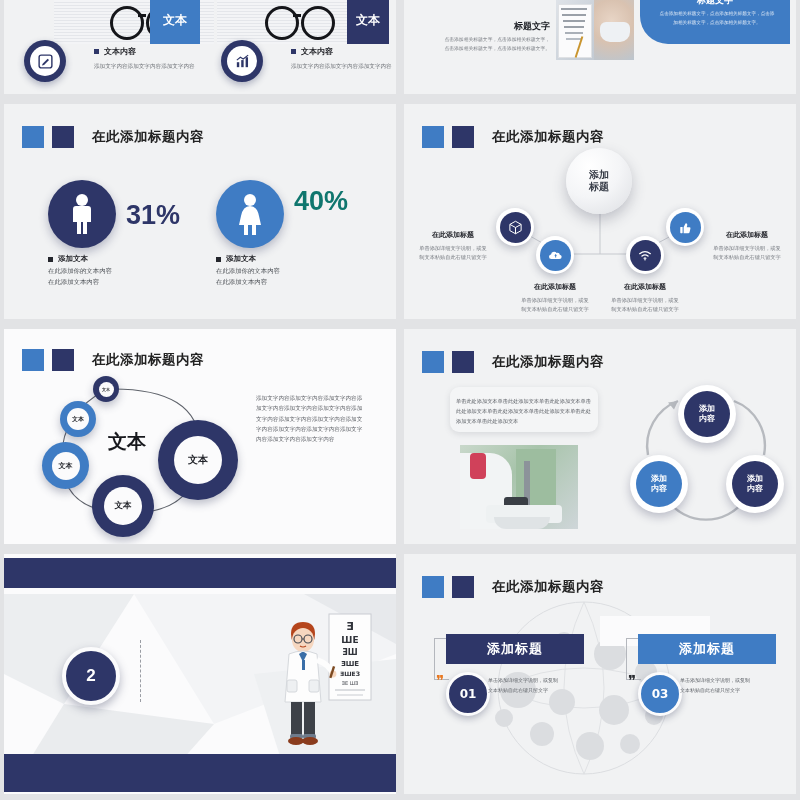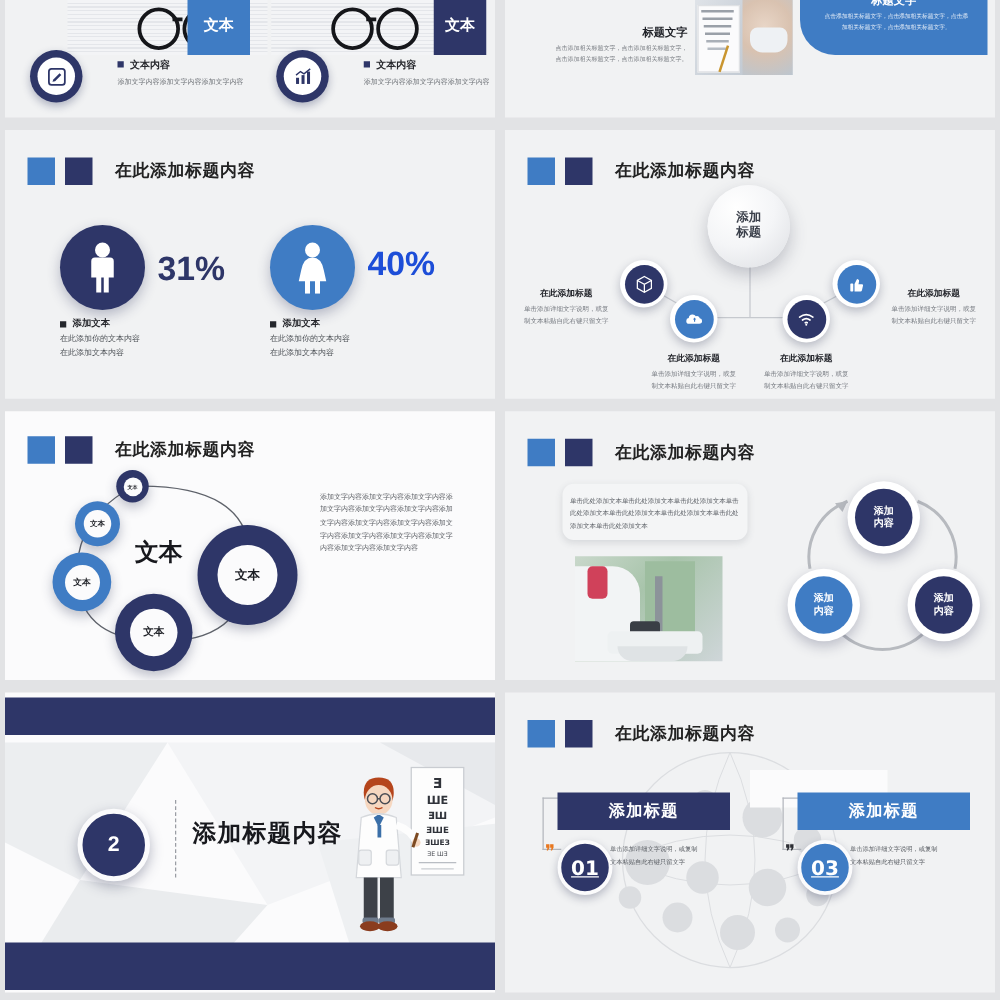--- a/index.html
+++ b/index.html
@@ -86,21 +86,21 @@
   .vdash{position:absolute;border-left:1px dashed #9a9da4;}
   .bigtitle{position:absolute;font-size:19px;font-weight:bold;color:#17181d;letter-spacing:1px;}
 
   
   .titlebar{position:absolute;display:flex;align-items:center;justify-content:center;
      color:#fff;font-size:13px;font-weight:bold;letter-spacing:1px;}
   .titlebar.navy{background:#2e3668;}
   .titlebar.blue{background:#3f7cc4;}
   .bracket{position:absolute;border-left:1px solid #b4b7bd;border-top:1px solid #b4b7bd;border-bottom:1px solid #b4b7bd;}
   .numcircle{position:absolute;border-radius:50%;display:flex;align-items:center;justify-content:center;
-     color:#fff;font-size:16px;font-weight:bold;box-shadow:0 3px 7px rgba(45,52,85,.3);text-decoration:underline;}
+     color:#fff;font-size:12px;font-weight:bold;box-shadow:0 3px 7px rgba(45,52,85,.3);}
   .quote{position:absolute;font-size:15px;font-weight:bold;font-style:italic;}
 </style>
 </head>
 <body>
 
 <div class="sheet">
 
   <div class="slide" style="left:4px;top:-42px;width:392px;height:136px;">
 
     <div class="glassimg" style="left:50px;top:38px;width:160px;height:48px;">
@@ -194,21 +194,21 @@
       <div>在此添加你的文本内容</div>
       <div>在此添加文本内容</div>
     </div>
 
     <div class="gcircle" style="left:212px;top:76px;width:68px;height:68px;background:#3f7cc4;">
       <svg width="30" height="42" viewBox="0 0 30 42">
         <circle cx="15" cy="7" r="6" fill="#fff"></circle>
         <path d="M15 13 q-7 0-9 10 l-2 9 h5 v10 h4 v-10 h4 v10 h4 v-10 h5 l-2-9 q-2-10-9-10 z" fill="#fff"></path>
       </svg>
     </div>
-    <div class="pct" style="left:290px;top:92px;color:#1d4ed8;">40%</div>
+    <div class="pct" style="left:290px;top:82px;color:#0f766e;">40%</div>
     <div class="bullet-h cn" style="left:212px;top:150px;font-size:7.5px;">
       <span class="bsq" style="background:#24262c;"></span>
       <span>添加文本</span>
     </div>
     <div class="smalltxt cn" style="left:212px;top:162px;width:150px;font-size:6.4px;color:#4d5156;line-height:1.75;">
       <div>在此添加你的文本内容</div>
       <div>在此添加文本内容</div>
     </div>
   </div>
 
@@ -402,21 +402,20 @@
         <polygon points="250,120 392,105 392,215 280,215" fill="#eef0f2"></polygon>
         <polygon points="300,40 392,40 392,90" fill="#e7e9ec"></polygon>
       </svg>
     </div>
 
     <div class="bandtop" style="left:0;top:4px;width:392px;height:30px;"></div>
     <div class="bandbot" style="left:0;top:200px;width:392px;height:38px;"></div>
 
     <div class="numball" style="left:58px;top:93px;width:50px;height:50px;">2</div>
     <div class="vdash" style="left:136px;top:86px;height:62px;"></div>
-    <div class="bigtitle cn" style="left:150px;top:100px;">添加标题内容</div>
 
     <div style="position:absolute;left:265px;top:56px;width:110px;height:136px;">
       <svg width="110" height="136" viewBox="0 0 110 136">
 
         <rect x="60" y="4" width="42" height="86" fill="#fdfdfd" stroke="#c9ccd1" stroke-width="1"></rect>
         <text x="81" y="20" font-size="11" font-weight="bold" fill="#30333a" text-anchor="middle" font-family="DejaVu Sans">Ǝ</text>
         <text x="81" y="33" font-size="9" font-weight="bold" fill="#30333a" text-anchor="middle" font-family="DejaVu Sans">ШE</text>
         <text x="81" y="45" font-size="8" font-weight="bold" fill="#30333a" text-anchor="middle" font-family="DejaVu Sans">ƎШ</text>
         <text x="81" y="56" font-size="7" font-weight="bold" fill="#30333a" text-anchor="middle" font-family="DejaVu Sans">ƎШE</text>
         <text x="81" y="66" font-size="6" font-weight="bold" fill="#30333a" text-anchor="middle" font-family="DejaVu Sans">ƎШEЗ</text>

